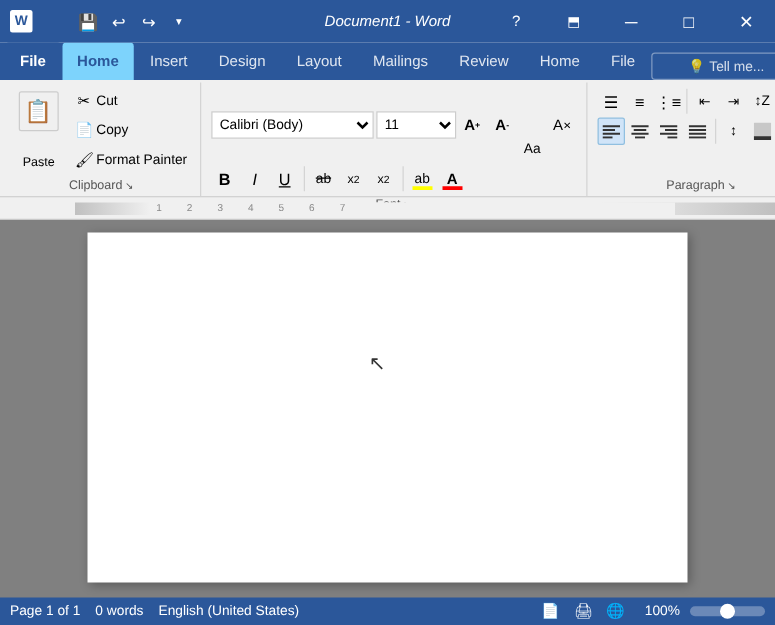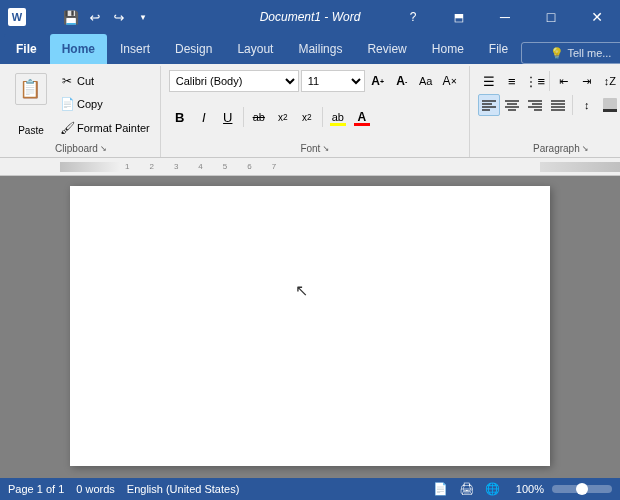--- a/index.html
+++ b/index.html
@@ -299,31 +299,31 @@
           </div>
         </div>
       </div>
       <div class="ribbon-group-label">
         <span class="group-label-text">Clipboard</span>
         <span class="expand-icon">↘</span>
       </div>
     </div>
 
     <div class="ribbon-group font-group">
-      <div class="ribbon-group-content" style="flex-direction:column; gap:14px; padding:2px 4px;">
+      <div class="ribbon-group-content" style="flex-direction:column; gap:2px; padding:2px 4px;">
         <div class="font-row1">
           <select class="font-select font-name-select">
             <option>Calibri (Body)</option>
           </select>
           <select class="font-select font-size-select">
             <option>11</option>
           </select>
           <div class="icon-btn" style="font-size:12px; font-weight:bold;">A<sup style="font-size:7px;">+</sup></div>
           <div class="icon-btn" style="font-size:12px; font-weight:bold;">A<sup style="font-size:7px;">-</sup></div>
-          <div class="icon-btn" style="font-size:11px;">Aa</div>
+          <div class="icon-btn" style="font-size:11px;margin-top:38px;">Aa</div>
           <div class="icon-btn" style="font-size:12px;">A<span style="font-size:8px;">✕</span></div>
         </div>
         <div class="font-row2">
           <div class="icon-btn icon-btn-bold">B</div>
           <div class="icon-btn icon-btn-italic">I</div>
           <div class="icon-btn icon-btn-underline">U</div>
           <div class="divider-v"></div>
           <div class="icon-btn" style="text-decoration:line-through; font-size:11px;">ab</div>
           <div class="icon-btn" style="font-size:10px;">x<sub>2</sub></div>
           <div class="icon-btn" style="font-size:10px;">x<sup>2</sup></div>

